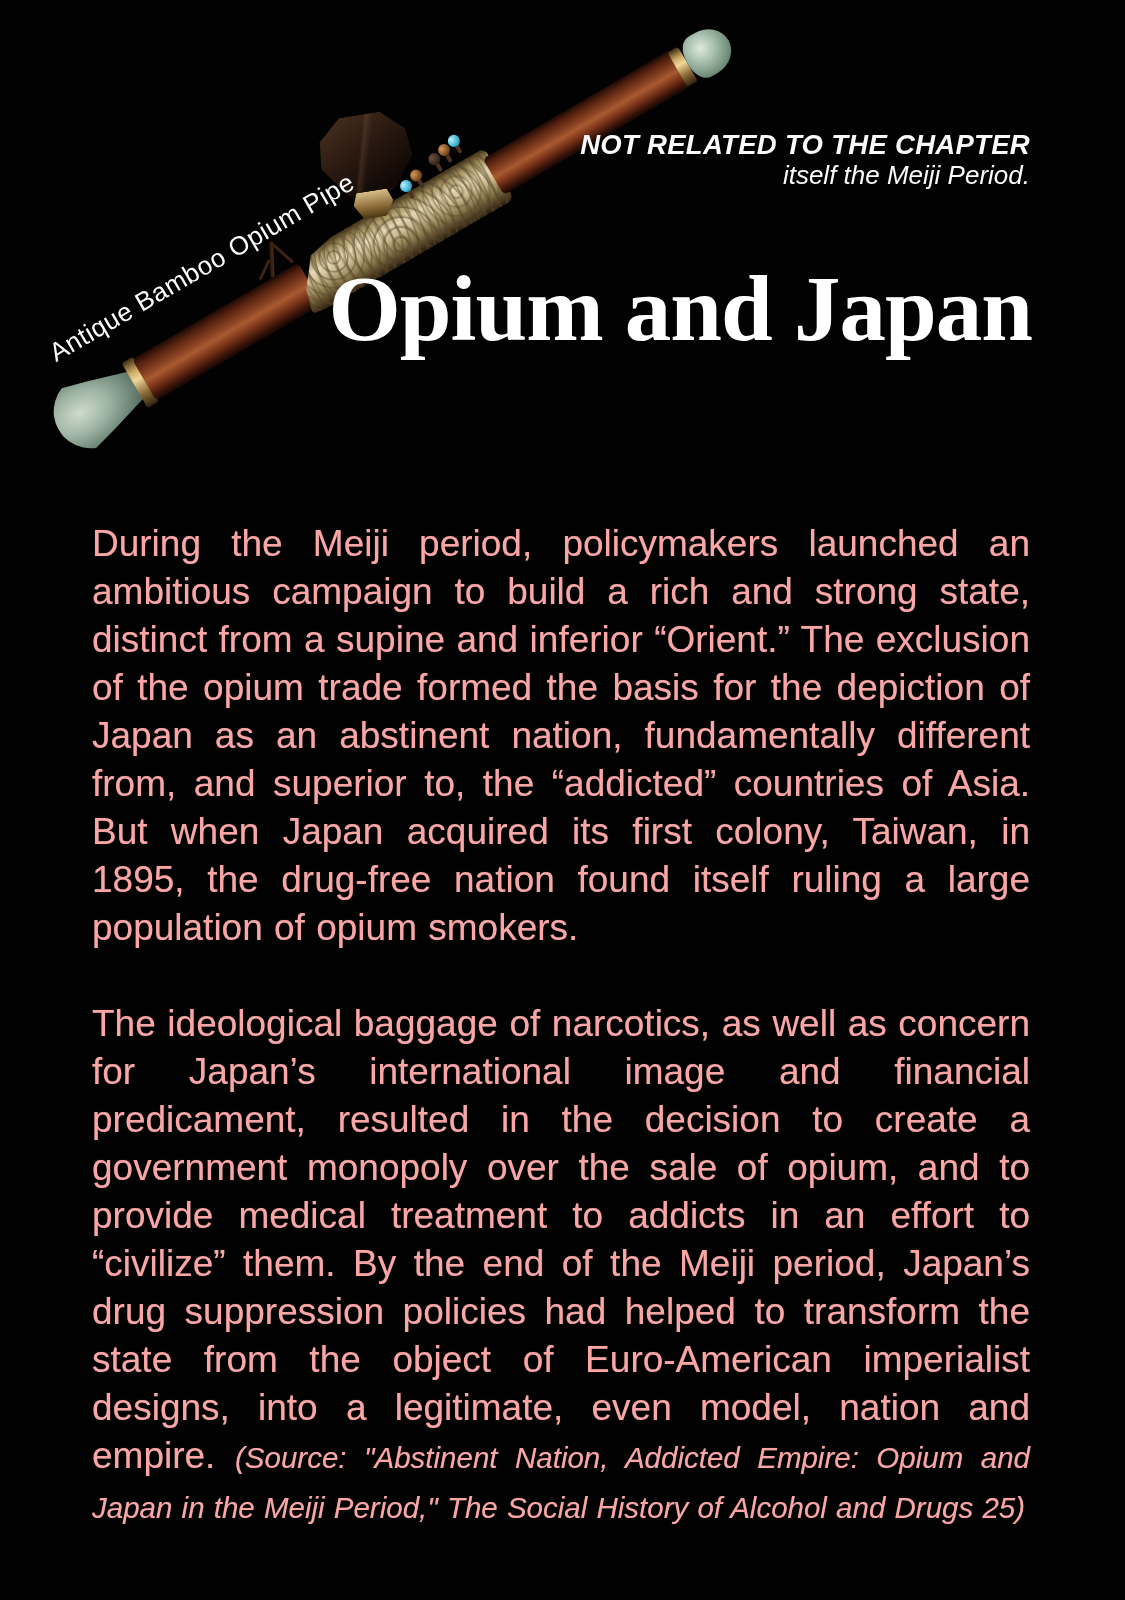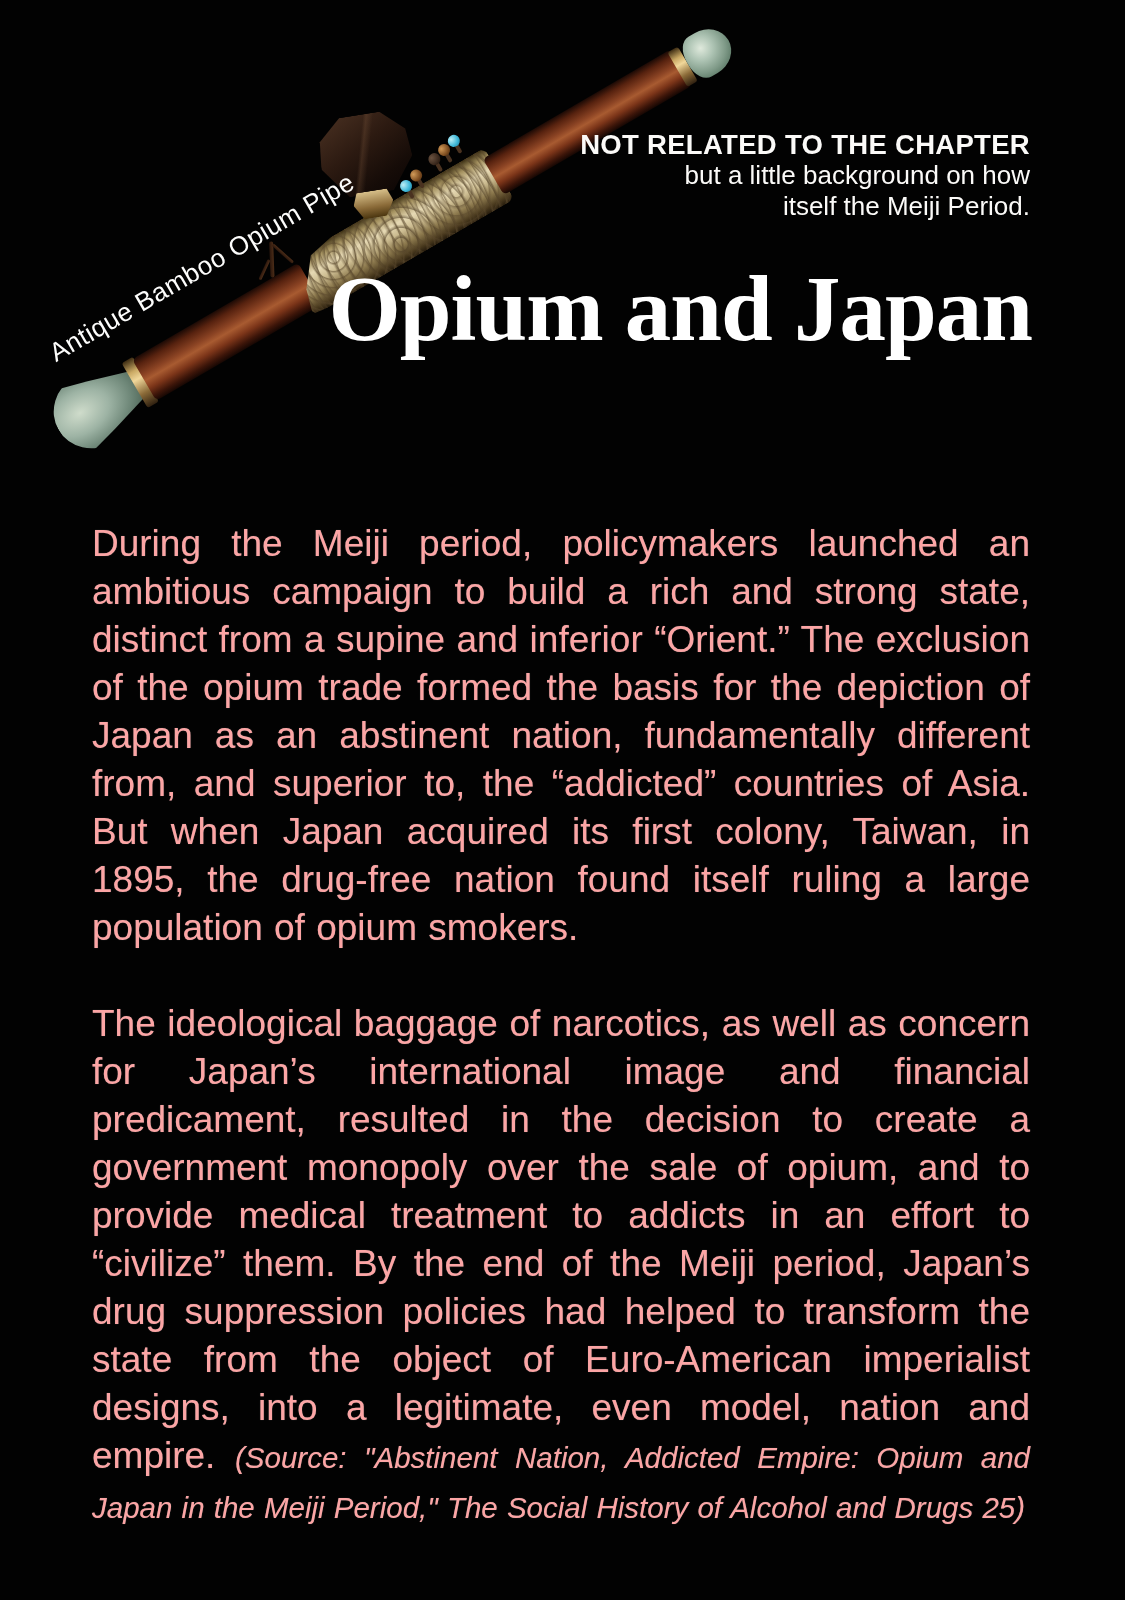--- a/index.html
+++ b/index.html
@@ -84,21 +84,21 @@
 
   .pipe-caption {
     position:absolute; left:28px; top:252px;
     transform:rotate(-30.2deg); transform-origin:50% 50%;
     font-size:26px; letter-spacing:.5px; color:#fdfdfc; white-space:nowrap;
   }
 
   
   .note {
     position:absolute; top:129px; right:95px;
-    text-align:right; font-size:26px; line-height:31px; color:#fbfaf8;
+    text-align:right; font-size:26px; line-height:31px; color:#fbfaf8;font-style:italic;
   }
   .note-strong { font-size:27.5px; font-weight:700; letter-spacing:.3px; }
 
   .title {
     position:absolute; top:263px; right:93px; margin:0;
     text-align:right; font-family:"Liberation Serif", serif; font-weight:700;
     font-size:93px; line-height:92px; letter-spacing:-1px; color:#ffffff;
   }
   .title-line { display:block; }
 
@@ -143,21 +143,20 @@
       <div class="knob knob-turquoise k5"></div>
       <div class="stem stem2"></div>
       <div class="brass-ring ring2"></div>
       <div class="jade-tip"></div>
     </figure>
 
     <div class="pipe-caption">Antique Bamboo Opium Pipe</div>
 
     <div class="note">
       <div class="note-line note-strong">NOT RELATED TO THE CHAPTER</div>
-      <div class="note-line">but a little background on how</div>
       <div class="note-line">itself the Meiji Period.</div>
     </div>
 
     <h1 class="title">
       <span class="title-line">Opium and Japan</span>
     </h1>
 
   </section>
 
   <article class="article">

